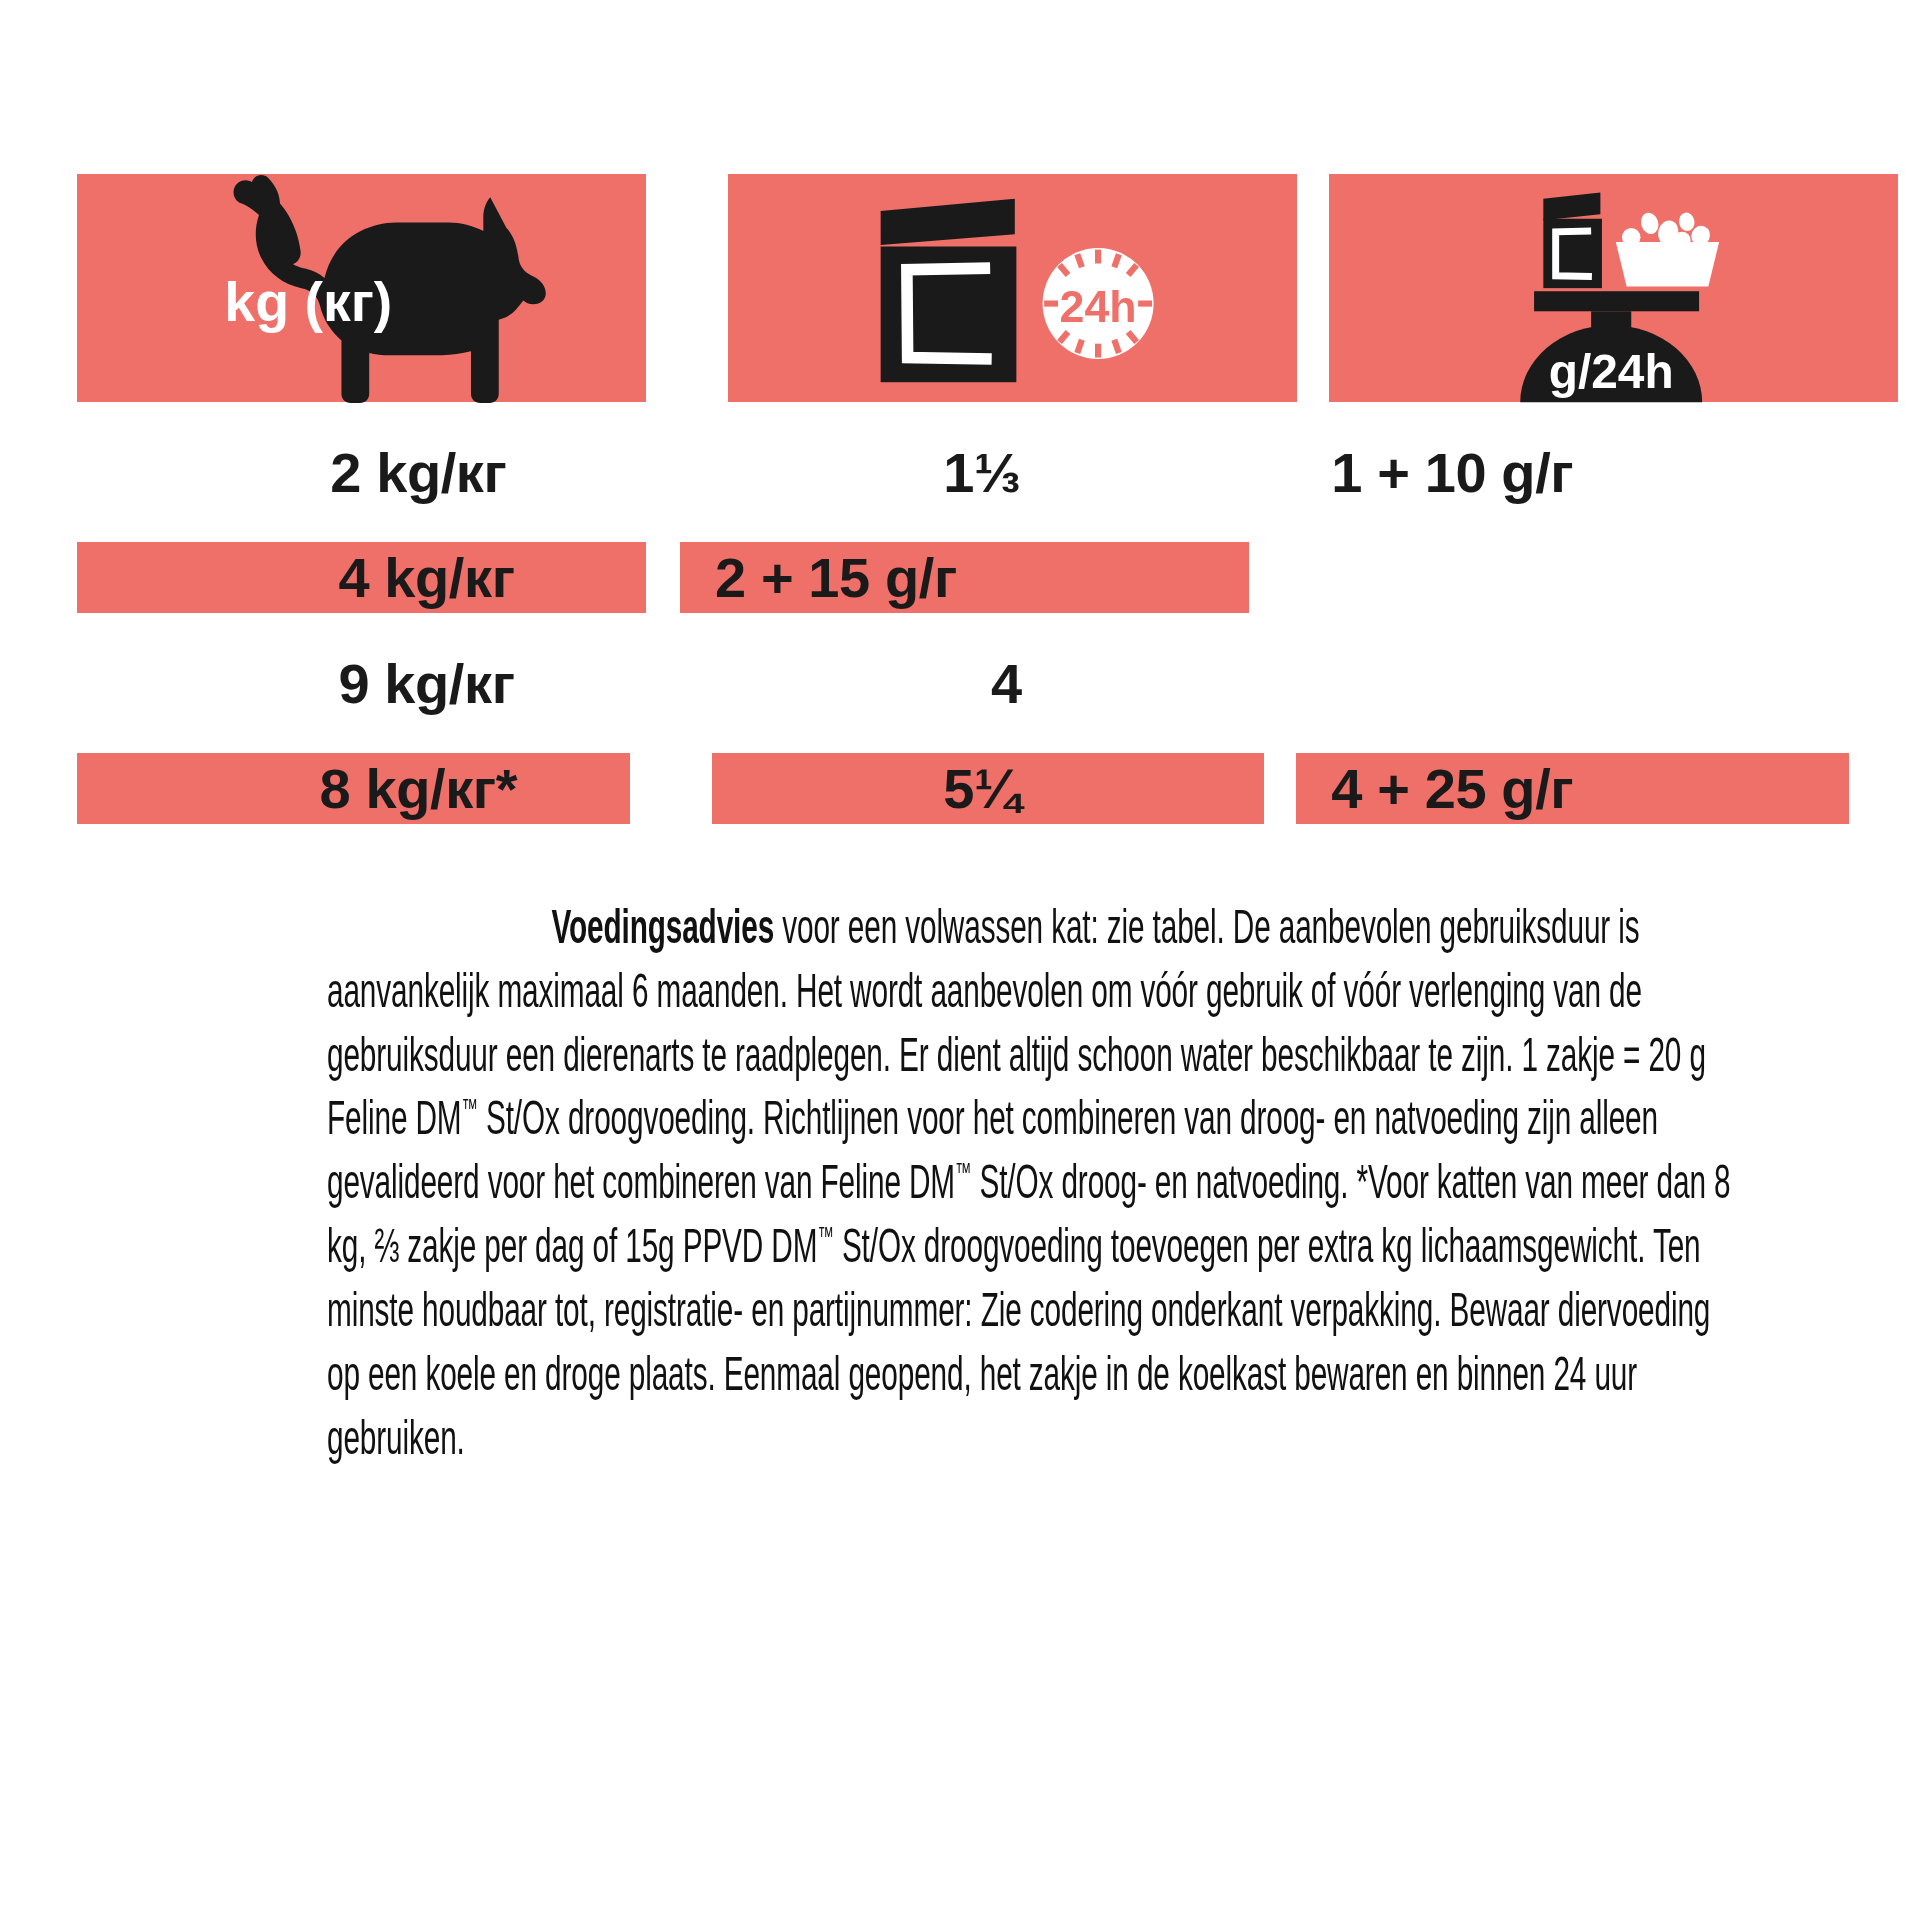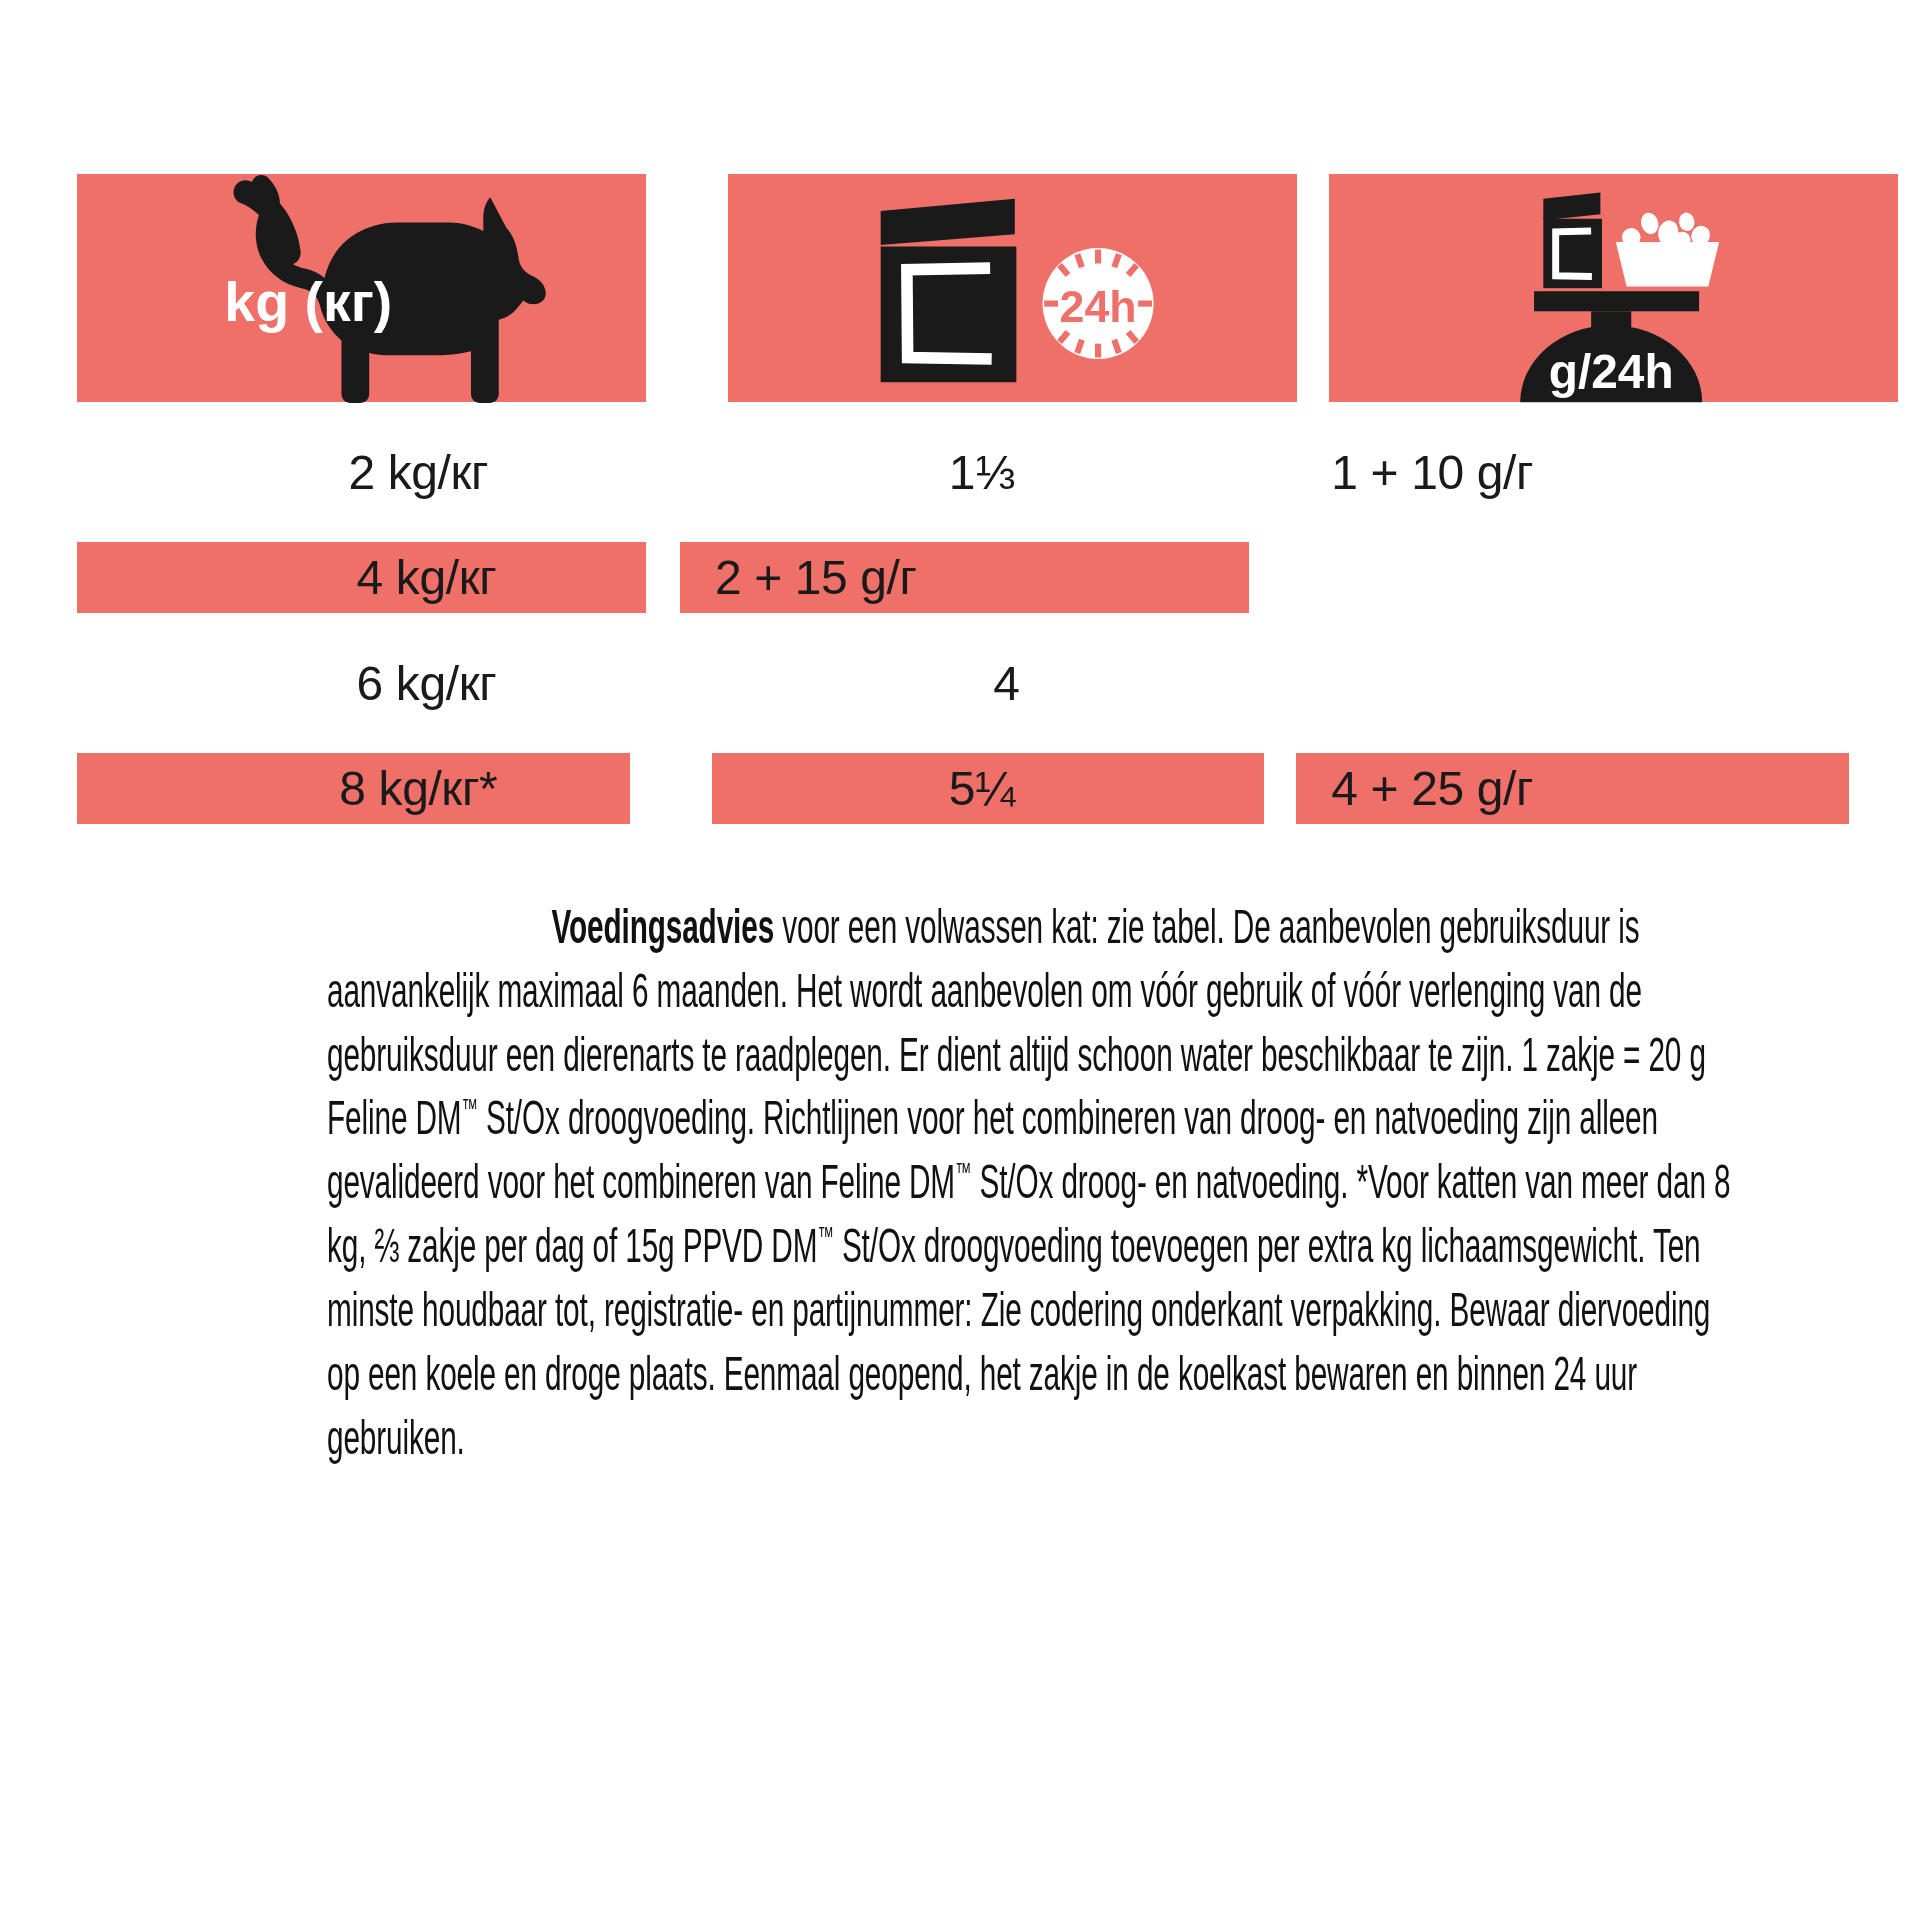--- a/index.html
+++ b/index.html
@@ -53,22 +53,22 @@
   .value-row .cell {
     height: 71px;
     display: flex;
     align-items: center;
   }
   .value-row.gap-row { margin-top: 35px; }
   .value-row.gap-row-b { margin-top: 34px; }
   .value-row.gap-row-c { margin-top: 35px; }
 
   .cell-value {
-    font-weight: normal;
-    font-size: 48px;
+    font-weight: bold;
+    font-size: 56px;
     letter-spacing: -0.4px;
     color: #1a1a1a;
     line-height: 1;
     white-space: nowrap;
     font-family: "Liberation Sans", sans-serif;
   }
 
   
   .col-1 .cell-value { margin-left: 0; width: 100%; text-align: center; transform: translateX(65px); }
   .col-2 .cell-value { width: 100%; text-align: center; transform: translateX(-6.2px); }
@@ -248,21 +248,21 @@
     <div class="cell col-1 band">
       <span class="cell-value">4 kg/кг</span>
     </div>
     <div class="cell col-3 band">
       <span class="cell-value">2 + 15 g/г</span>
     </div>
   </div>
 
   <div class="table-row value-row gap-row-c">
     <div class="cell col-1 plain">
-      <span class="cell-value">6 kg/кг</span>
+      <span class="cell-value">9 kg/кг</span>
     </div>
     <div class="cell col-2 plain">
       <span class="cell-value">4</span>
     </div>
   </div>
 
   <div class="table-row value-row gap-row-b">
     <div class="cell col-1 band">
       <span class="cell-value">8 kg/кг*</span>
     </div>

